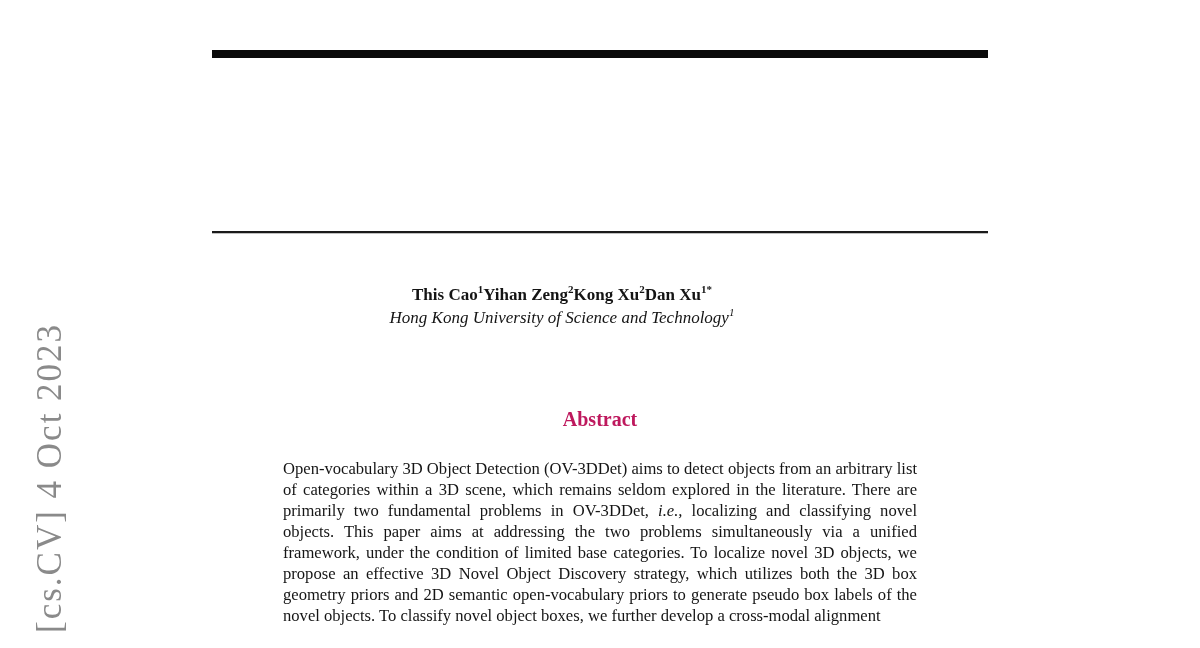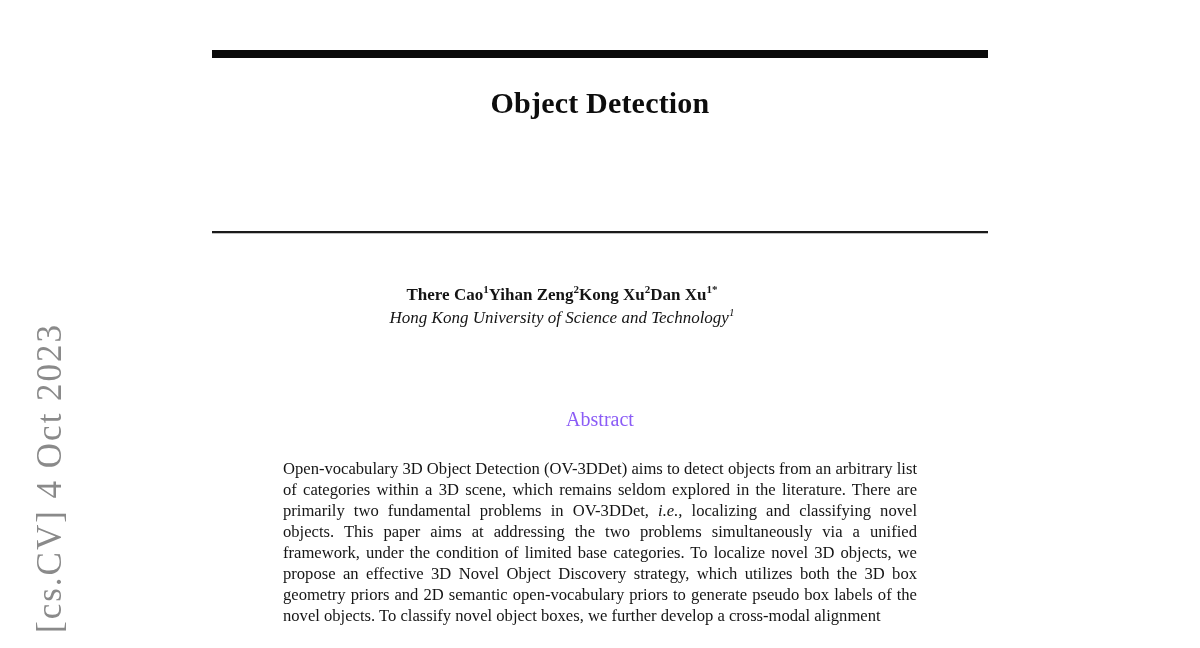--- a/index.html
+++ b/index.html
@@ -68,23 +68,23 @@
     line-height: 0;
     vertical-align: super;
   }
   .affiliation { font-weight: normal; font-style: italic; }
   .abstract-heading {
     position: absolute;
     left: 212px;
     top: 408px;
     width: 776px;
     text-align: center;
-    font-weight: normal;
+    font-weight: bold;
     font-size: 20px;
-    color: #8b5cf6;
+    color: #be185d;
   }
   .abstract-body {
     position: absolute;
     left: 283px;
     top: 458px;
     width: 634px;
     font-size: 16.6px;
     line-height: 21px;
     text-align: justify;
     text-justify: inter-word;
@@ -107,28 +107,27 @@
 </head>
 <body>
 
 <div class="page">
 
   <div class="arxiv-stamp">[cs.CV] 4 Oct 2023</div>
 
   <div class="rule-top"></div>
 
   <div class="title-block">
-    <div>Object Detection</div>
   </div>
 
   <div class="rule-bottom"></div>
 
   <div class="author-block">
     <div class="authors-line">
-      <span class="author"><span>There Cao</span><sup>1</sup></span><span class="author"><span>Yihan Zeng</span><sup>2</sup></span><span class="author"><span>Kong Xu</span><sup>2</sup></span><span class="author"><span>Dan Xu</span><sup>1*</sup></span>
+      <span class="author"><span>This Cao</span><sup>1</sup></span><span class="author"><span>Yihan Zeng</span><sup>2</sup></span><span class="author"><span>Kong Xu</span><sup>2</sup></span><span class="author"><span>Dan Xu</span><sup>1*</sup></span>
     </div>
     <div class="affiliation">
       <span>Hong Kong University of Science and Technology</span><sup>1</sup>
     </div>
   </div>
 
   <div class="abstract-heading">Abstract</div>
 
   <div class="abstract-body"><span>Open-vocabulary 3D Object Detection (OV-3DDet) aims to detect objects from an arbitrary list of categories within a 3D scene, which remains seldom explored in the literature. There are primarily two fundamental problems in OV-3DDet, </span><span style="font-style: italic;">i.e.,</span><span> localizing and classifying novel objects. This paper aims at addressing the two problems simultaneously via a unified framework, under the condition of limited base categories. To localize novel 3D objects, we propose an effective 3D Novel Object Discovery strategy, which utilizes both the 3D box geometry priors and 2D semantic open-vocabulary priors to generate pseudo box labels of the novel objects. To classify novel object boxes, we further develop a cross-modal alignment</span></div>
 

